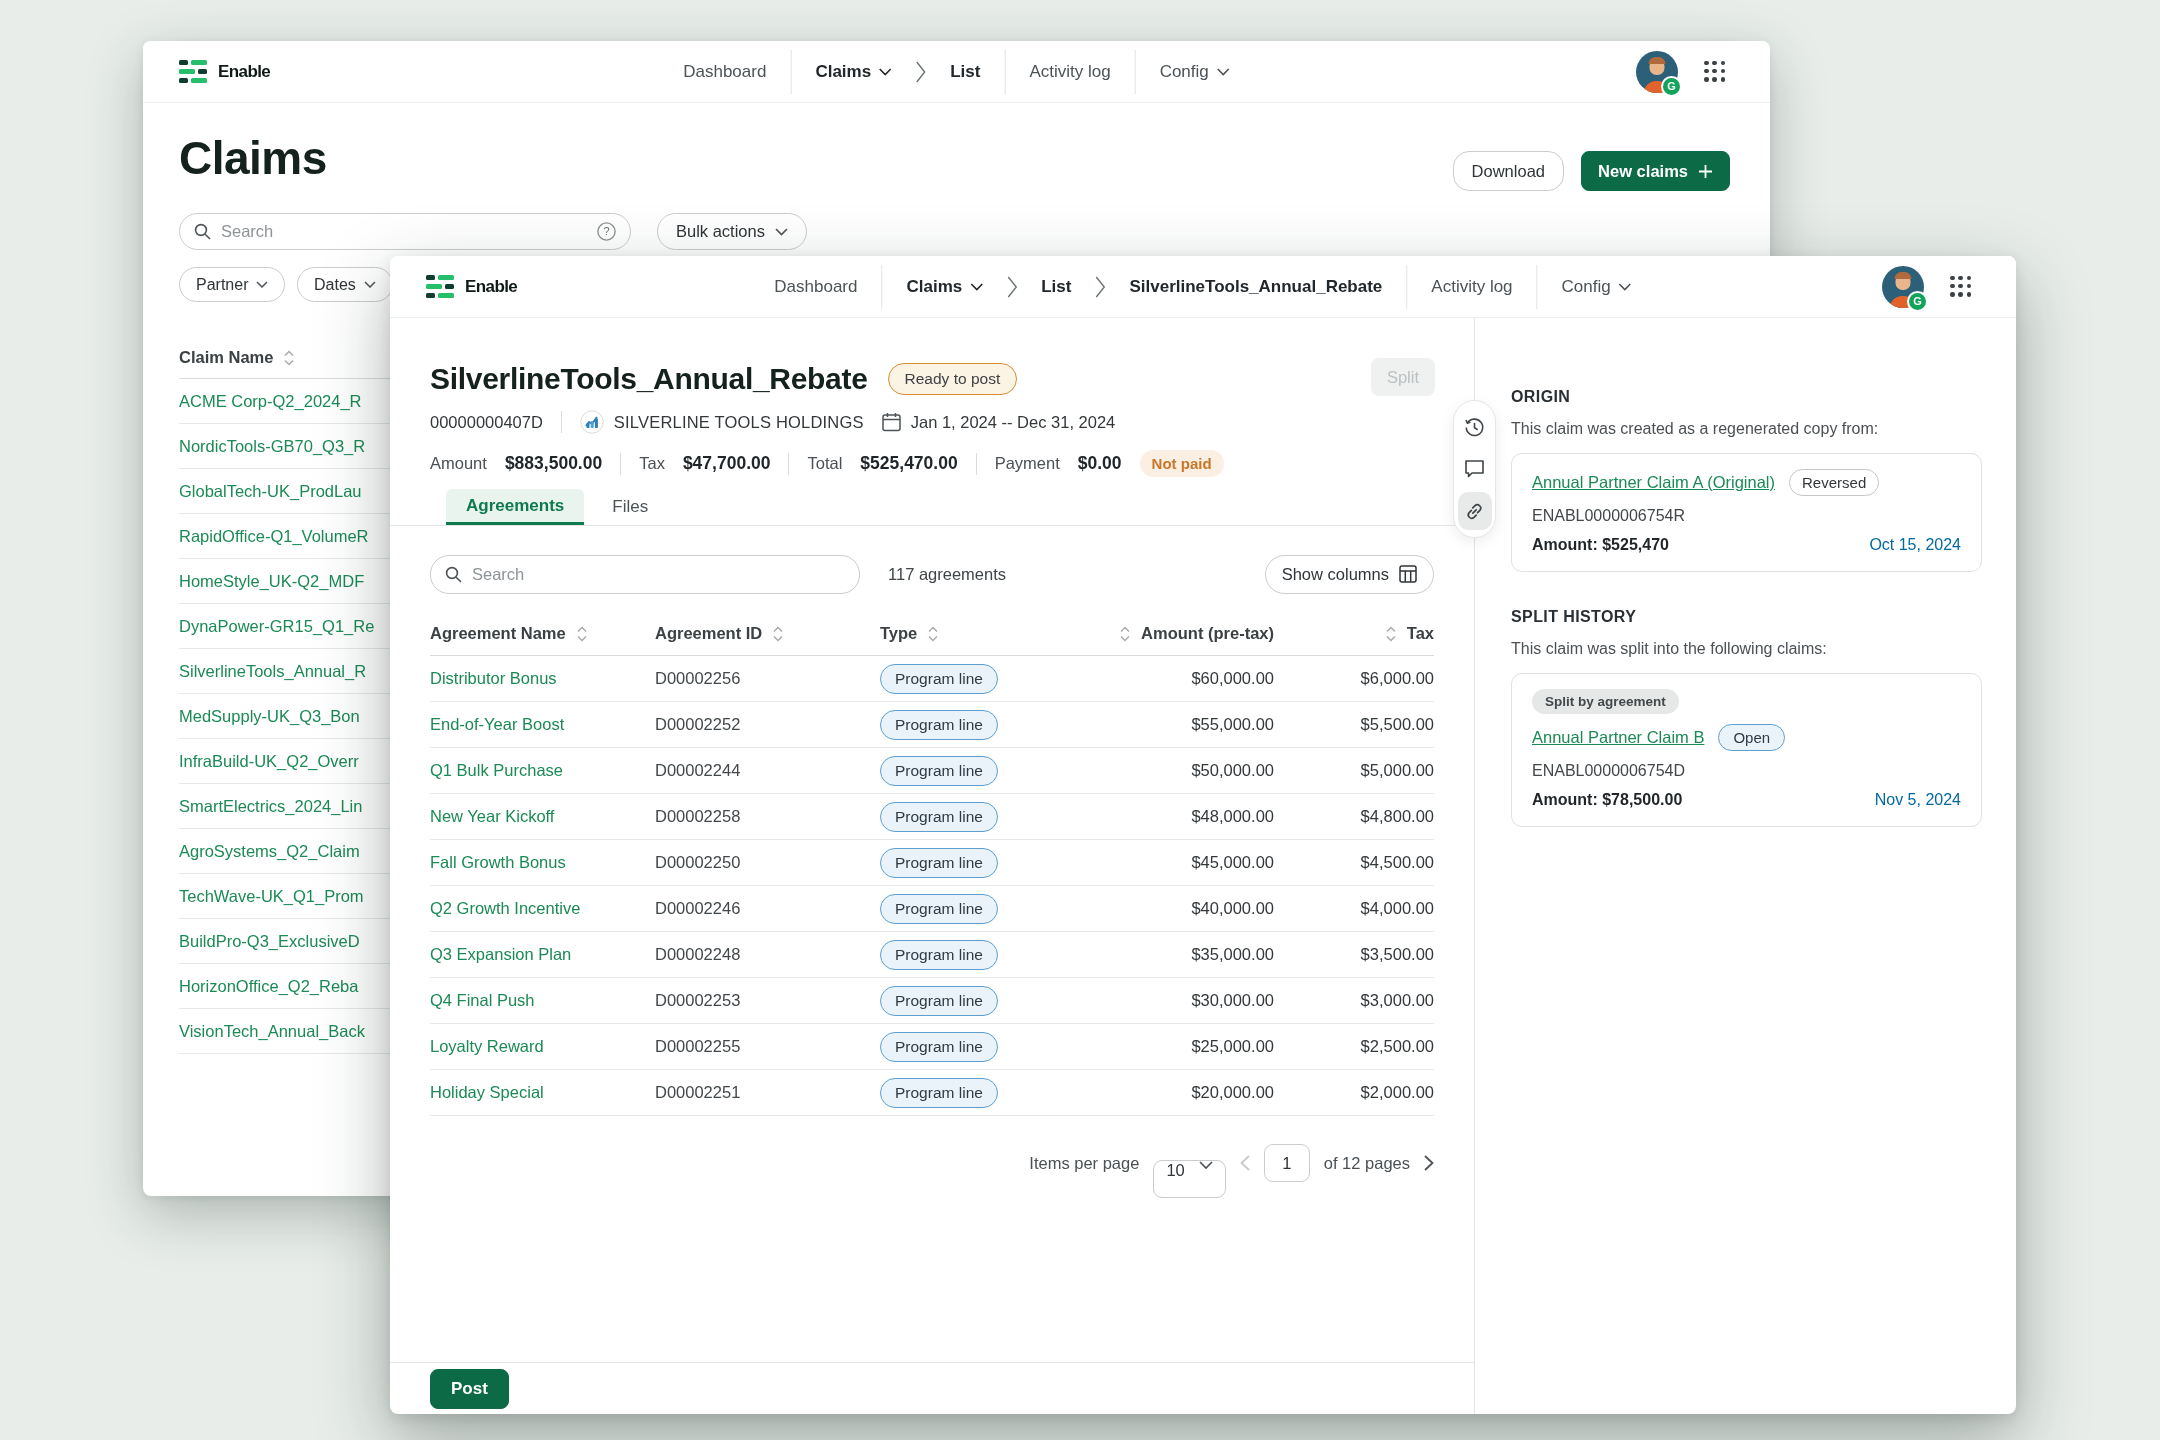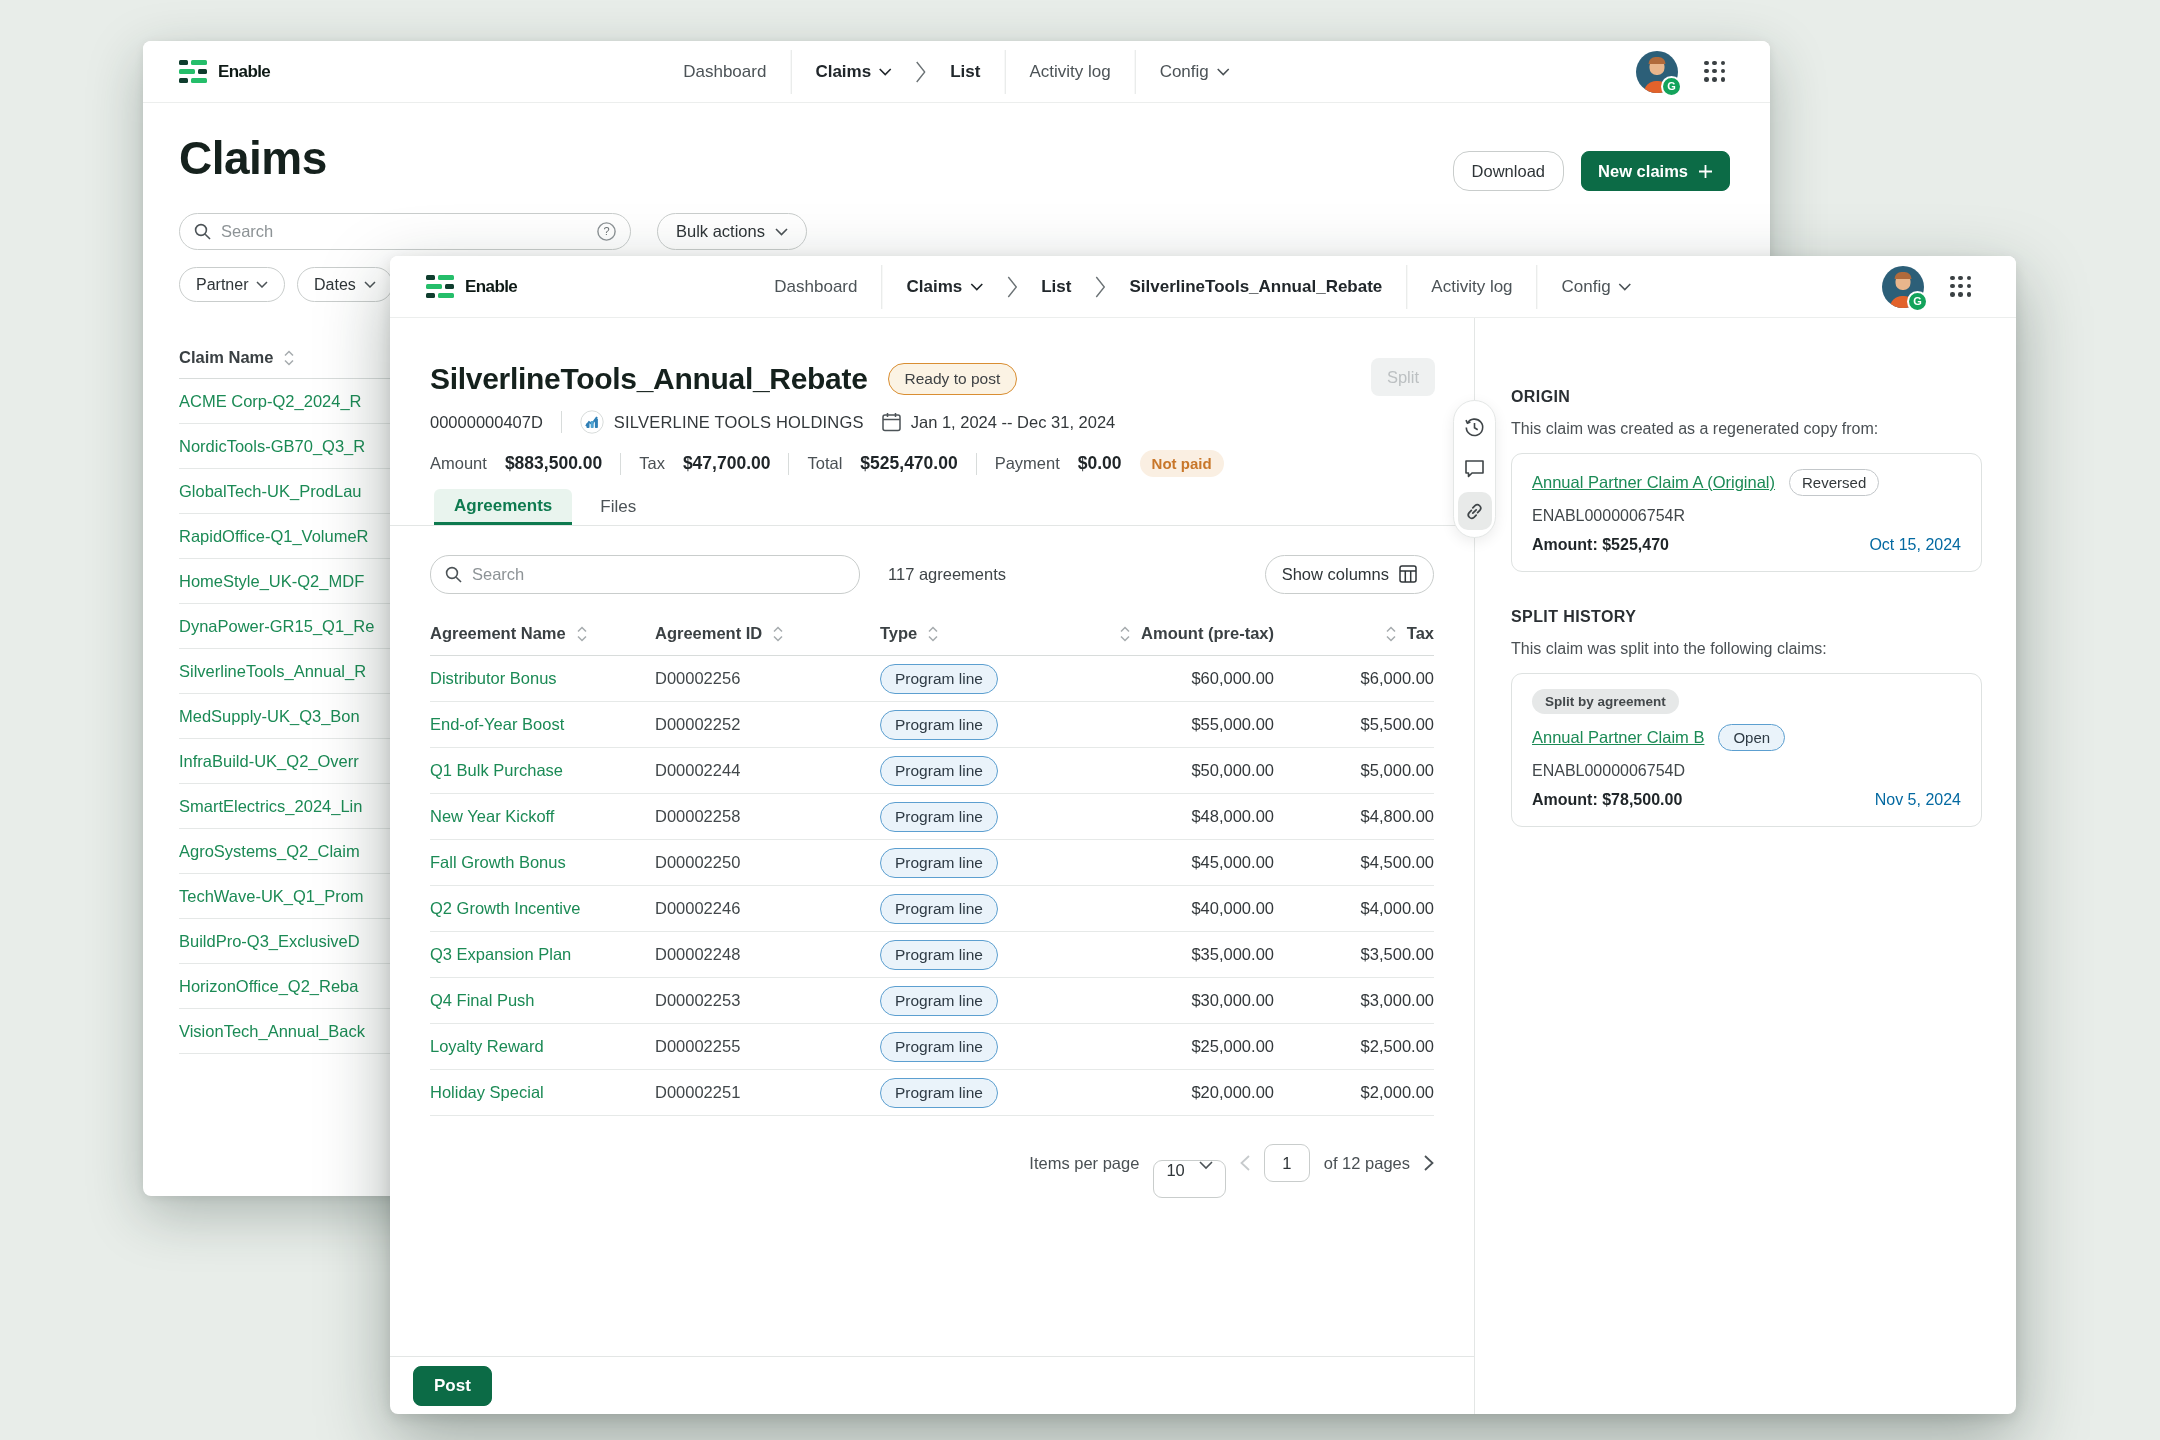--- a/index.html
+++ b/index.html
@@ -84,41 +84,41 @@
   .badge-ready { border:1px solid #D98E32; background:#FBF3E4; color:#3E4245; font-size:15.5px; padding:6px 16px; border-radius:17px; }
   .btn-split { position:absolute; right:39px; top:40px; height:38px; padding:0 16px; background:#EFF1F1; color:#BCC0C2; border-radius:8px; font-size:16.5px; display:flex; align-items:center; }
   .metarow { position:absolute; left:40px; top:92px; display:flex; align-items:center; gap:18px; font-size:16.5px; color:#33383B; }
   .vsep { width:1px; height:22px; background:#D8DCDB; }
   .company { display:flex; align-items:center; gap:10px; letter-spacing:0.2px; }
   .daterange { display:flex; align-items:center; gap:10px; }
   .amountsrow { position:absolute; left:40px; top:132px; display:flex; align-items:center; gap:18px; }
   .alabel { font-size:16.5px; color:#4A5054; }
   .aval { font-size:17.5px; font-weight:700; color:#1F2528; }
   .badge-notpaid { background:#FAEFE2; color:#C8772A; font-size:15px; padding:5px 12px; border-radius:14px; font-weight:600; }
-  .tabs { position:absolute; left:0; right:0; top:171px; height:37px; border-bottom:1px solid #E3E6E5; display:flex; padding-left:44px; gap:8px; }
+  .tabs { position:absolute; left:0; right:0; top:171px; height:37px; border-bottom:1px solid #E3E6E5; display:flex; padding-left:56px; gap:8px; }
   .tab { font-size:17px; padding:0 20px; display:flex; align-items:center; cursor:pointer; color:#4C5357; }
   .tab.active { color:#0E7A4F; font-weight:700; background:#E9F4EE; border-bottom:3px solid #0E7A4F; border-radius:6px 6px 0 0; }
   .toolbar { position:absolute; left:40px; right:40px; top:236px; height:40px; display:flex; align-items:center; }
   #fw-search { width:430px; height:39px; }
   .counttxt { margin-left:28px; font-size:16.5px; color:#3F4548; }
   .btn-showcols { margin-left:auto; height:39px; border:1px solid #C9CDCC; border-radius:20px; background:#fff; display:flex; align-items:center; gap:10px; padding:0 16px; font-size:16.5px; color:#2F3538; cursor:pointer; }
   .agtable { position:absolute; left:40px; right:40px; top:294px; }
   .agrow { display:grid; grid-template-columns:225px 225px 225px 1fr 160px; align-items:center; }
   .aghead { height:44px; border-bottom:1px solid #D8DCDB; font-size:16.5px; font-weight:700; color:#3B4144; }
   .aghead .hcell { display:flex; align-items:center; gap:10px; }
   .aghead .hcell.r { justify-content:flex-end; }
   .agbody .agrow { height:46px; border-bottom:1px solid #E6E9E8; font-size:16.5px; }
   .cell-id { color:#41474A; }
   .cell-r { text-align:right; color:#33383B; }
   .pill-blue { display:inline-flex; align-items:center; border:1px solid #5C9FD0; background:#EAF3FA; color:#2E3A44; font-size:15.5px; padding:5px 14px; border-radius:16px; }
   .pagination { position:absolute; right:40px; top:810px; display:flex; align-items:center; gap:14px; font-size:16.5px; color:#4A5054; }
   .selbox { display:flex; align-items:flex-start; gap:14px; border:1px solid #C9CDCC; border-radius:9px; height:38px; padding:0 12px; cursor:pointer; color:#2F3538;margin-top:32px; }
   .pageinput { width:46px; height:38px; border:1px solid #C9CDCC; border-radius:9px; text-align:center; font-size:16.5px; font-family:inherit; color:#2F3538; outline:none; }
   .pgchev { display:flex; align-items:center; cursor:pointer; }
-  .fw-footer { position:absolute; left:0; bottom:0; width:1084px; height:58px; border-top:1px solid #E3E6E5; display:flex; align-items:center; padding-left:23px; }
+  .fw-footer { position:absolute; left:0; bottom:0; width:1084px; height:52px; border-top:1px solid #E3E6E5; display:flex; align-items:center; padding-left:40px; }
   .btn-post { height:40px; padding:0 20px; font-size:17px; }
 
   
   .sidetools {
     position:absolute; left:1063px; top:144px; width:43px; z-index:6;
     background:#fff; border:1px solid #E4E7E6; border-radius:22px;
     box-shadow:0 4px 14px rgba(0,0,0,.08);
     display:flex; flex-direction:column; align-items:center; padding:7px 0; gap:4px;
   }
   .sidetool { width:34px; height:38px; display:flex; align-items:center; justify-content:center; border-radius:10px; cursor:pointer; }

